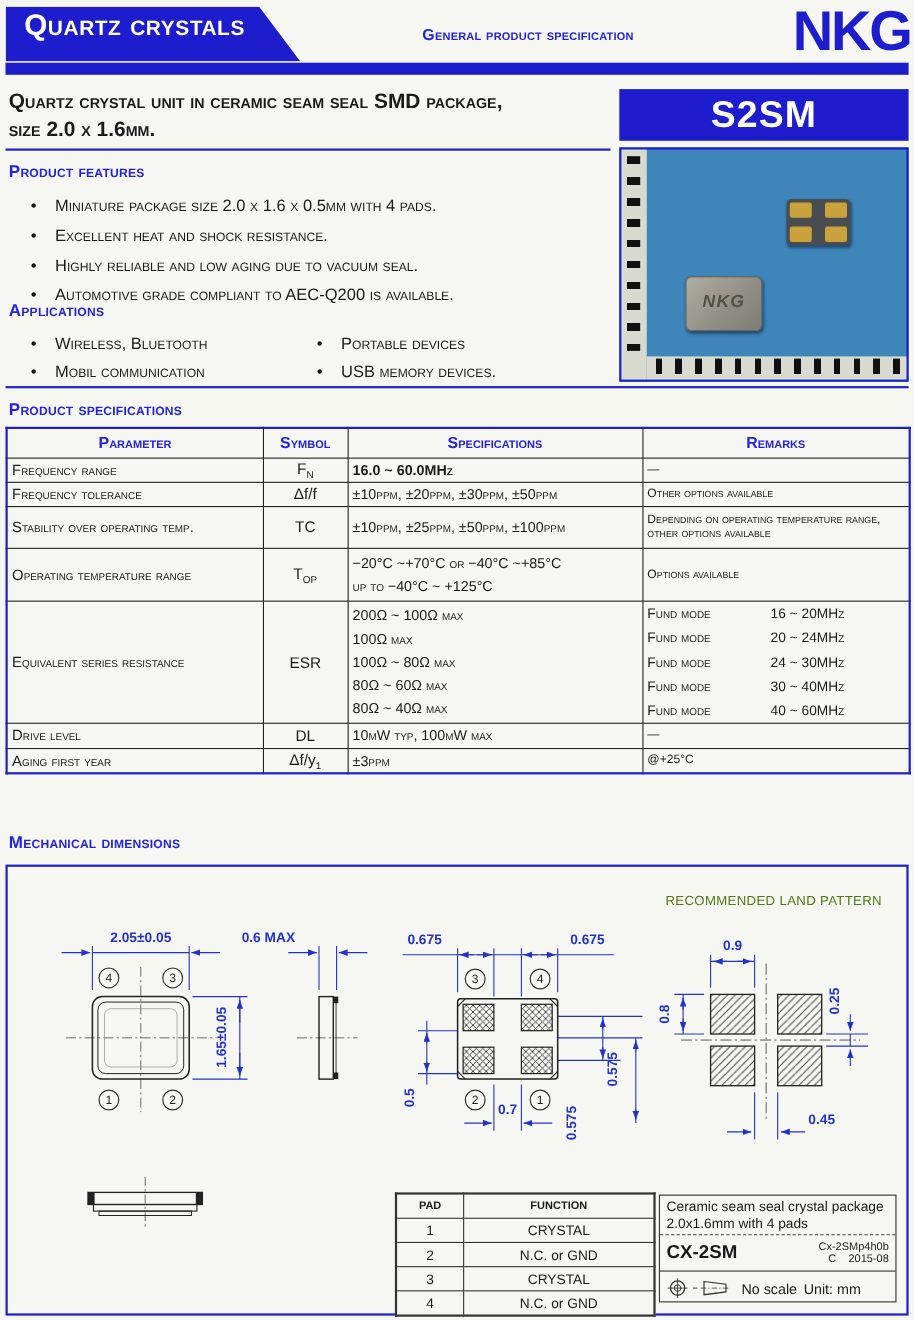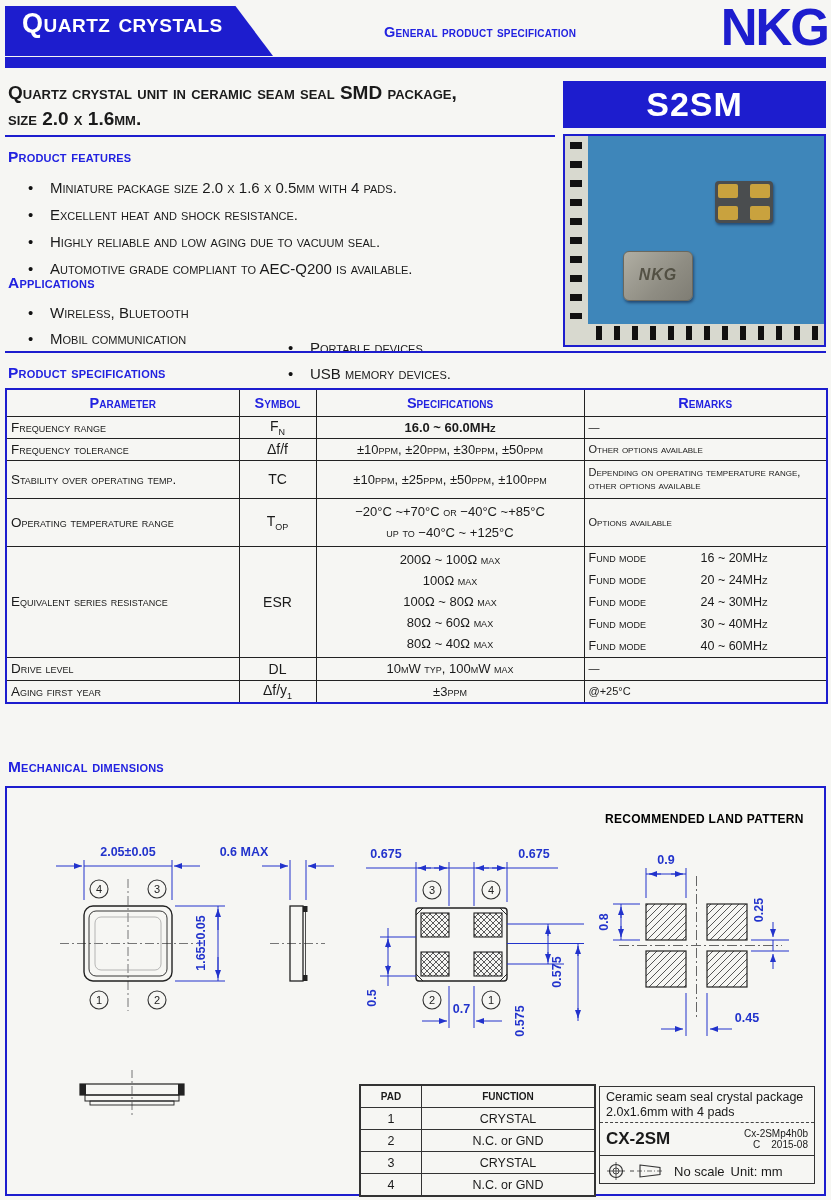--- a/index.html
+++ b/index.html
@@ -52,30 +52,30 @@
   .hr-blue{left:5px;height:2px;background:var(--accent);width:821px;}
 
   
   table.spec{left:5px;top:388px;width:821px;border-collapse:collapse;table-layout:fixed;
              border:2px solid var(--accent);}
   table.spec td,table.spec th{border:1.2px solid #222;padding:0 4px;overflow:hidden;}
   table.spec th{color:var(--heading);font-size:14.5px;font-weight:700;text-align:center;}
   td.c-param{font-size:13.5px;text-align:left;}
   td.c-symbol{font-size:14px;text-align:center;margin-top:29px;}
   td.c-symbol sub{font-size:9px;}
-  td.c-spec{font-size:13px;text-align:center;line-height:21px;}
+  td.c-spec{font-size:13px;text-align:left;line-height:21px;}
   td.c-spec.bold{font-weight:700;}
   td.c-remark{font-size:11px;text-align:left;line-height:13px;}
   td.c-remark .pair{display:flex;font-size:12.5px;line-height:22px;}
   td.c-remark .pair .fm{width:112px;}
 
   
   .mech-box{left:5px;top:786px;width:821px;height:410px;border:2px solid var(--accent);
             box-sizing:border-box;background:#f6f6f3;}
-  .lp-title{left:598px;top:24px;font-size:12px;color:#000000;letter-spacing:.3px;font-weight:bold;}
+  .lp-title{left:598px;top:24px;font-size:12px;color:#4d7c0f;letter-spacing:.3px;}
   svg text{font-family:"Liberation Sans",sans-serif;}
   .dimtxt{fill:var(--dim);font-size:12.5px;font-weight:700;}
   .padnum{fill:#222;font-size:11px;font-weight:400;}
 
   
   table.padtab{left:352px;top:296px;width:232px;border-collapse:collapse;table-layout:fixed;
                border:2px solid #333;background:#f6f6f3;}
   table.padtab th,table.padtab td{border:1.4px solid #333;text-align:center;height:21px;
                font-size:12.5px;padding:0;}
   table.padtab th{font-weight:700;font-size:10px;}
@@ -127,21 +127,21 @@
       <li>Excellent heat and shock resistance.</li>
       <li>Highly reliable and low aging due to vacuum seal.</li>
       <li>Automotive grade compliant to AEC-Q200 is available.</li>
     </ul>
 
   <div class="abs sec-head sc" style="left:8px;top:274px;">Applications</div>
   <ul class="abs bullets apps sc" style="left:8px;top:300px;width:260px;" id="app-list1">
       <li>Wireless, Bluetooth</li>
       <li>Mobil communication</li>
     </ul>
-  <ul class="abs bullets apps sc" style="left:268px;top:300px;width:270px;margin-top:35px;" id="app-list2">
+  <ul class="abs bullets apps sc" style="left:268px;top:300px;width:270px;" id="app-list2">
       <li>Portable devices</li>
       <li>USB memory devices.</li>
     </ul>
 
   <div class="abs hr-blue" style="top:351px;"></div>
 
   <div class="abs sec-head sc" style="left:8px;top:364px;">Product specifications</div>
   <table class="abs spec">
     <colgroup>
         <col style="width:233px">

